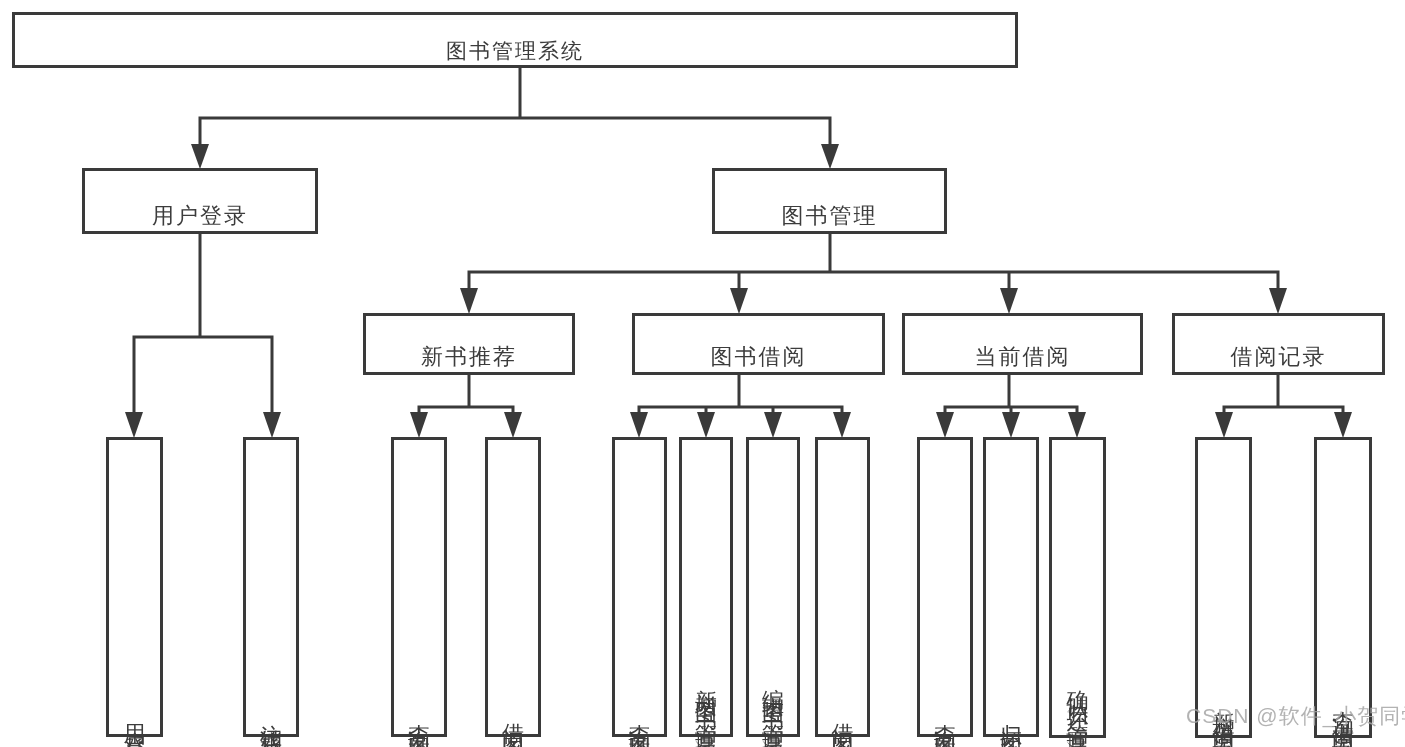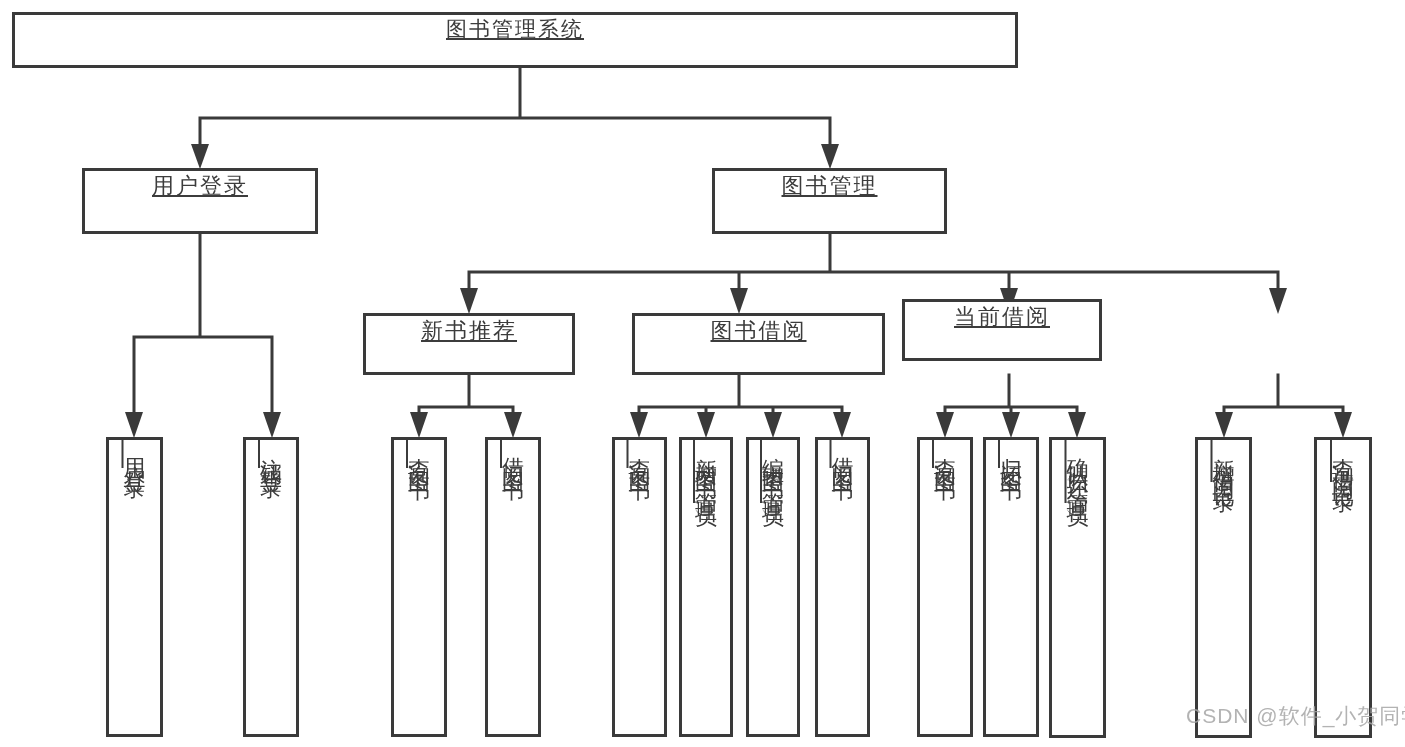--- a/index.html
+++ b/index.html
@@ -10,24 +10,23 @@
     font-family:"Liberation Sans", sans-serif;
     overflow:hidden;
   }
   #connector-layer{position:absolute;left:0;top:0;width:1405px;height:747px;}
   .node{
     position:absolute;
     box-sizing:border-box;
     background:#ffffff;
     border:3px solid #3a3a3a;
     display:flex;
-    align-items:flex-start;
+    align-items:flex-end;
     justify-content:center;
     color:#3c3c3c;
-    text-decoration:underline;
   }
   .hbox{font-size:21px;letter-spacing:2px;}
   .hbox.lv1{font-size:22px;}
   .vbox span{
     writing-mode:vertical-rl;
     text-orientation:mixed;
     font-size:22px;
     letter-spacing:7px;
     line-height:1;
     white-space:nowrap;
@@ -98,22 +97,25 @@
   <div class="node hbox lv1" style="left:712px;top:168px;width:235px;height:66px;">
     <span>图书管理</span>
   </div>
 
   <div class="node hbox lv1" style="left:363px;top:313px;width:212px;height:62px;">
     <span>新书推荐</span>
   </div>
   <div class="node hbox lv1" style="left:632px;top:313px;width:253px;height:62px;">
     <span>图书借阅</span>
   </div>
-  <div class="node hbox lv1" style="left:902px;top:299px;width:200px;height:62px;">
+  <div class="node hbox lv1" style="left:902px;top:313px;width:241px;height:62px;">
     <span>当前借阅</span>
+  </div>
+  <div class="node hbox lv1" style="left:1172px;top:313px;width:213px;height:62px;">
+    <span>借阅记录</span>
   </div>
 
   <div class="node vbox" style="left:106px;top:437px;width:57px;height:300px;">
     <span>用户登录</span>
   </div>
   <div class="node vbox" style="left:243px;top:437px;width:56px;height:300px;">
     <span>注销登录</span>
   </div>
 
   <div class="node vbox" style="left:391px;top:437px;width:56px;height:300px;">

